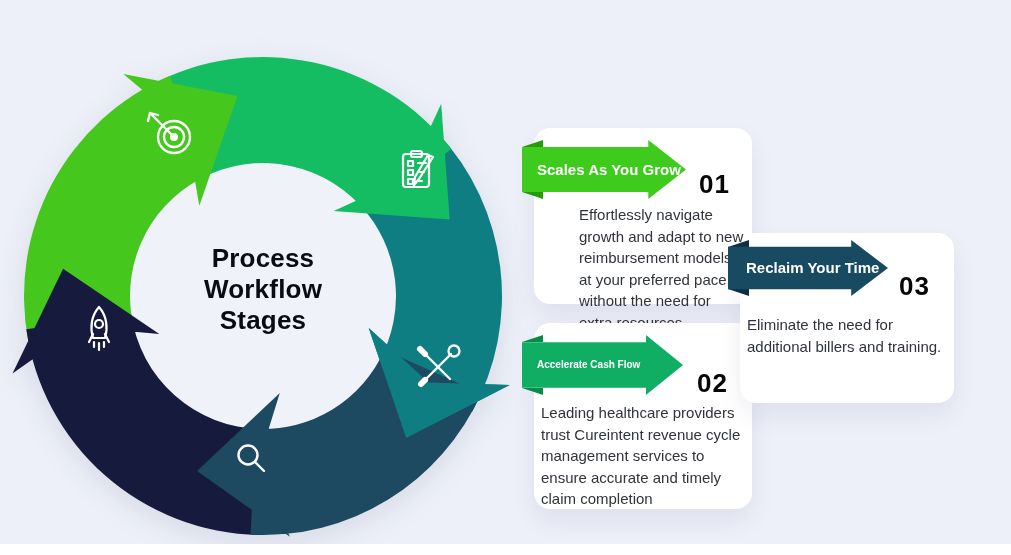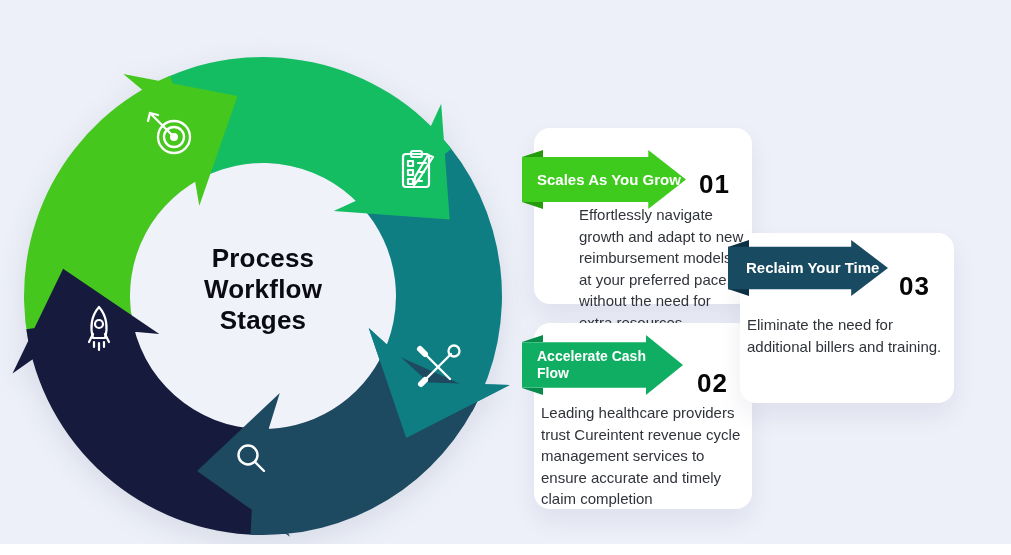--- a/index.html
+++ b/index.html
@@ -10,31 +10,31 @@
                 font-weight:800;font-size:26px;line-height:31px;color:#0a0c11;letter-spacing:.2px;}
   .center-title span{display:block;}
 
   .card{position:absolute;background:#ffffff;border-radius:16px;
         box-shadow:0 12px 26px rgba(25,35,90,.07);}
   .card1{left:534px;top:128px;width:218px;height:176px;}
   .card2{left:534px;top:323px;width:218px;height:186px;}
   .card3{left:740px;top:233px;width:214px;height:170px;}
 
   .ribbon{position:absolute;left:-12px;}
-  .card1 .ribbon{top:22px;width:164px;height:59px;}
+  .card1 .ribbon{top:12px;width:164px;height:59px;}
   .card2 .ribbon{top:12px;width:161px;height:60px;}
   .card3 .ribbon{top:7px;width:160px;height:56px;}
   .band{position:absolute;inset:0;background:var(--arrow);
         clip-path:polygon(0 12%,77% 12%,77% 0,100% 50%,77% 100%,77% 88%,0 88%);}
   .fold{position:absolute;width:21px;height:7px;background:var(--fold);}
   .fold-top{left:0;top:0;clip-path:polygon(100% 0,100% 100%,0 100%);}
   .fold-bottom{left:0;bottom:0;clip-path:polygon(0 0,100% 0,100% 100%);}
   .band-label{position:absolute;left:15px;top:12%;bottom:12%;display:flex;align-items:center;
               max-width:150px;color:#fff;font-weight:700;font-size:15px;line-height:1.18;}
-  .card2 .band-label{font-size:14px;max-width:112px;}
+  .card2 .band-label{font-size:10px;max-width:112px;}
   .card3 .band-label{left:18px;}
 
   .num{position:absolute;font-weight:800;font-size:26px;color:#060606;letter-spacing:1px;margin-top:16px;}
   .card1 .num{top:25px;right:22px;}
   .card2 .num{top:29px;right:24px;}
   .card3 .num{top:22px;right:24px;}
 
   .body-text{position:absolute;left:7px;right:6px;margin:0;
              font-size:15px;line-height:21.5px;color:#30343a;}
   .card1 .body-text{top:76px;margin-left:38px;}

